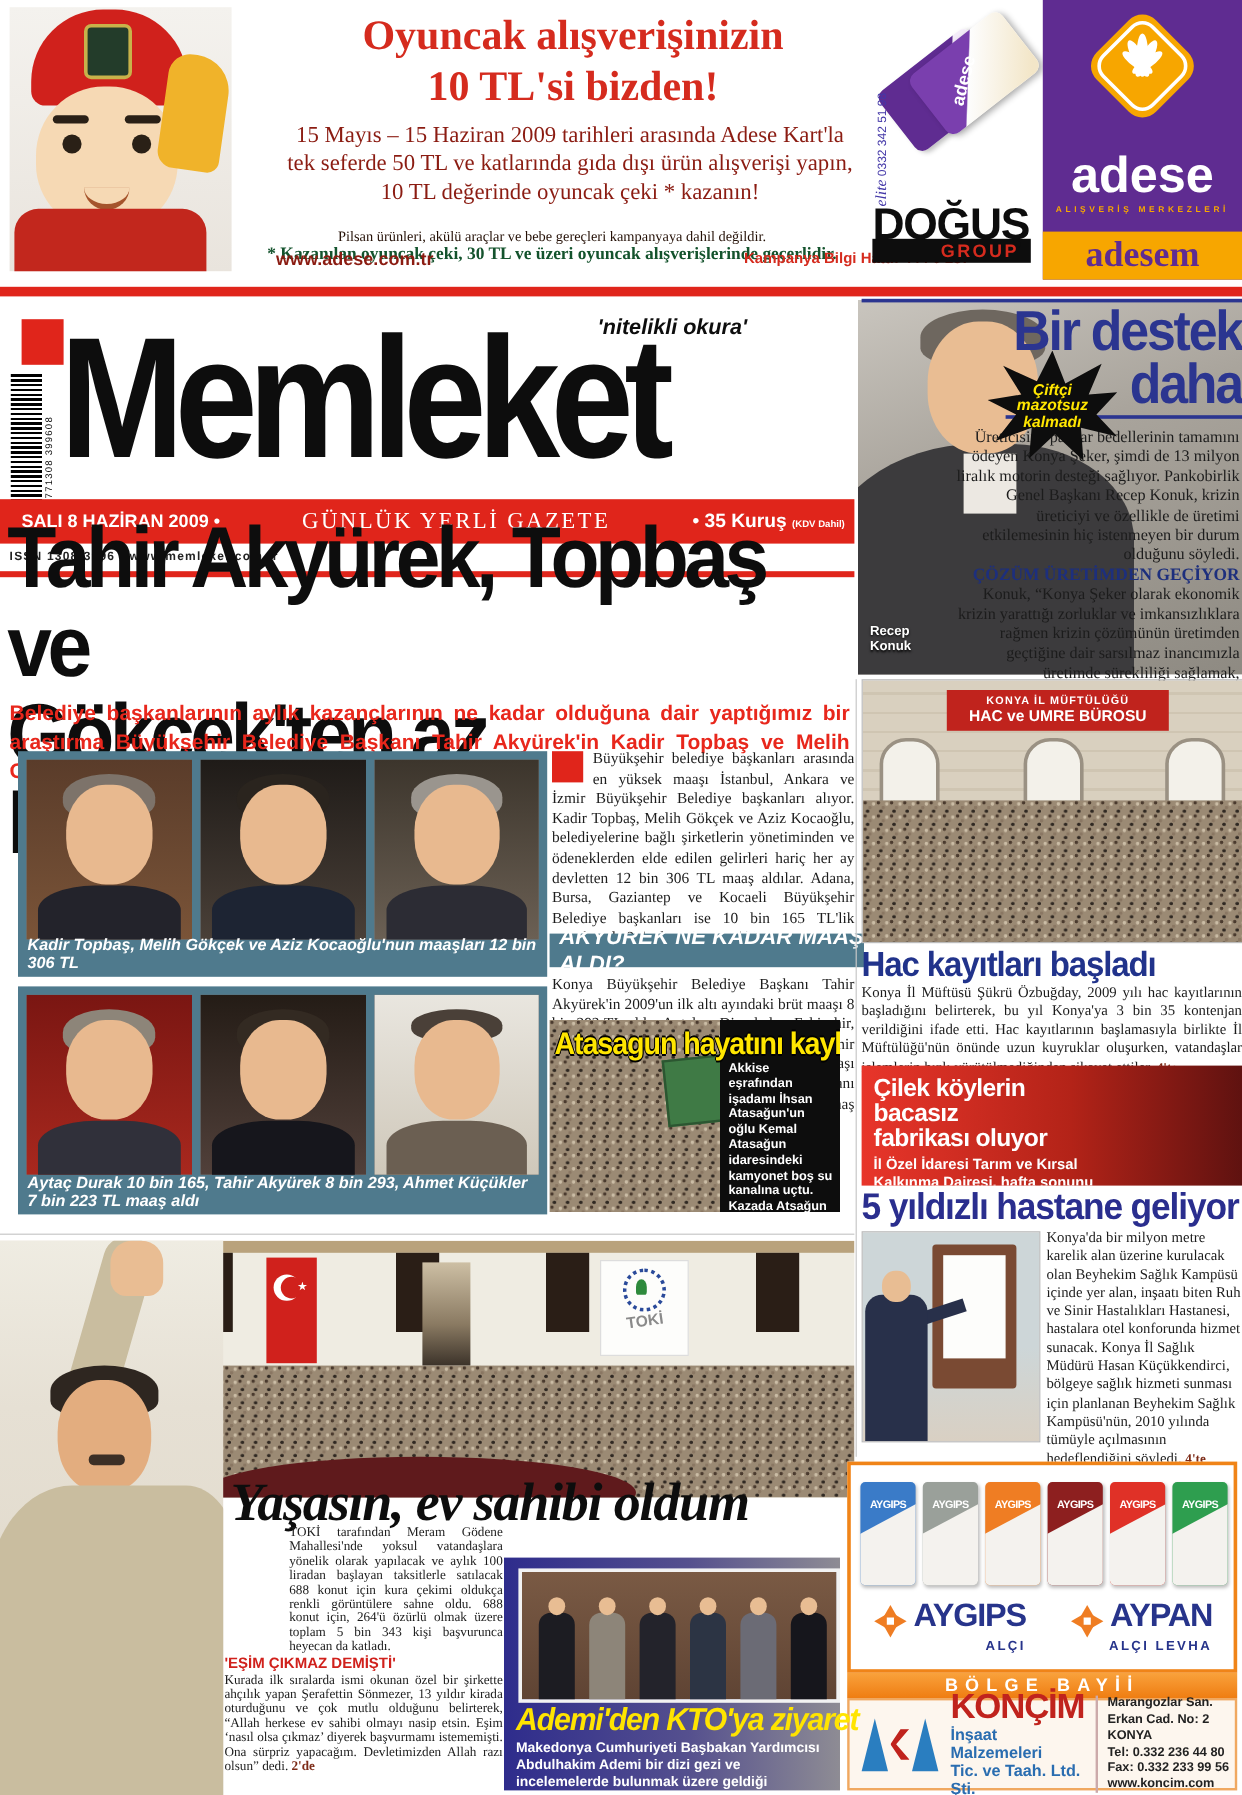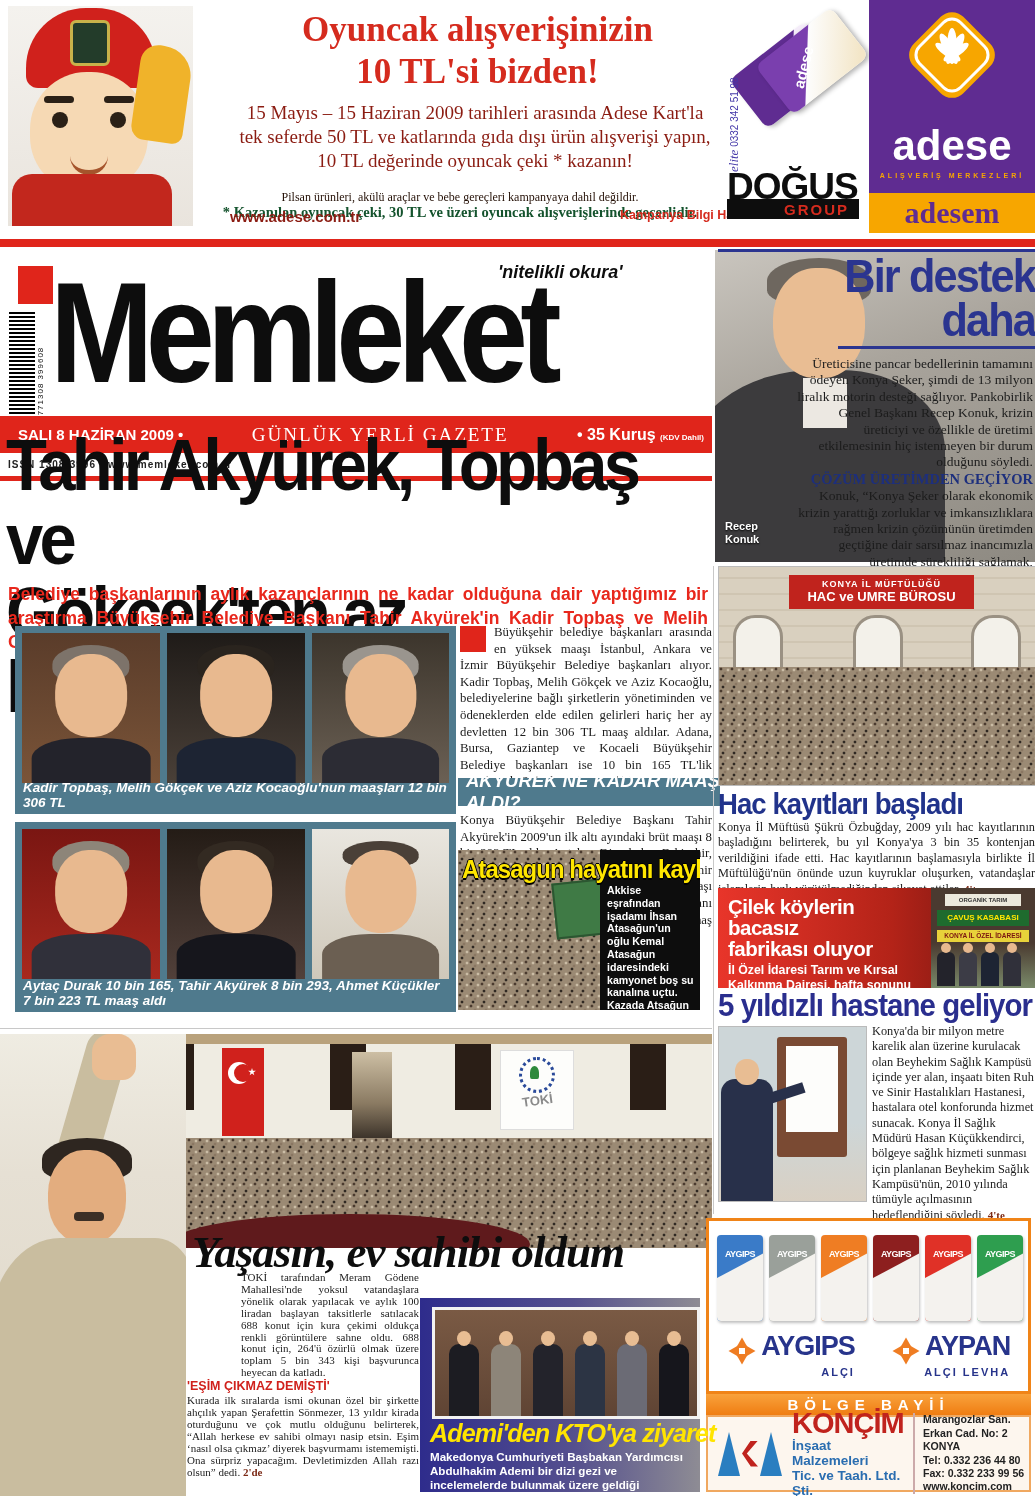--- a/index.html
+++ b/index.html
@@ -255,20 +255,25 @@
     <div class="konuk-shirt"></div>
     <div class="konuk-cap">
       <div>Recep</div>
       <div>Konuk</div>
     </div>
   </div>
   <div class="abs blue-rule" style="left:718px;top:249px;width:317px;"></div>
   <div class="abs lead-head" style="left:790px;top:254px;width:245px;font-size:47px;">Bir destek</div>
   <div class="abs lead-head" style="left:925px;top:298px;width:110px;font-size:47px;">daha</div>
   <div class="abs blue-rule" style="left:838px;top:346px;width:197px;"></div>
+  <div class="abs burst">
+    <div>Çiftçi</div>
+    <div>mazotsuz</div>
+    <div>kalmadı</div>
+  </div>
   <div class="abs lead-body" style="left:795px;top:356px;width:238px;">
     <span>Üreticisine pancar bedellerinin tamamını ödeyen Konya Şeker, şimdi de 13 milyon liralık motorin desteği sağlıyor. Pankobirlik Genel Başkanı Recep Konuk, krizin üreticiyi ve özellikle de üretimi etkilemesinin hiç istenmeyen bir durum olduğunu söyledi.</span><br>
     <span class="lead-cross">ÇÖZÜM ÜRETİMDEN GEÇİYOR</span><br>
     <span>Konuk, “Konya Şeker olarak ekonomik krizin yarattığı zorluklar ve imkansızlıklara rağmen krizin çözümünün üretimden geçtiğine dair sarsılmaz inancımızla üretimde sürekliliği sağlamak, üreticilerimizin ekonomik krizi hanelerinde hissetmemesi için çaba sarfediyoruz” dedi.</span>
     <span class="pageref">4'te</span>
   </div>
 
   <div class="abs main-head">
     <div>Tahir Akyürek, Topbaş ve</div>
     <div>Gökçek'ten az kazanıyor!</div>
@@ -360,29 +365,20 @@
   <div class="abs cilek-box">
     <div style="position:absolute;left:10px;top:8px;width:200px;">
       <div class="cilek-head">
         <div>Çilek köylerin bacasız</div>
         <div>fabrikası oluyor</div>
       </div>
       <div class="cilek-sub">
         <span>İl Özel İdaresi Tarım ve Kırsal Kalkınma Dairesi, hafta sonunu Hüyük İlçesi'nde organik çilek fidesi dağıtarak geçirdi.</span>
         
       </div>
-    </div>
-    <div class="cilek-photo">
-      <div class="sign-white">ORGANİK TARIM</div>
-      <div class="sign-green">ÇAVUŞ KASABASI</div>
-      <div class="sign-yellow">KONYA İL ÖZEL İDARESİ</div>
-      <div class="tinyman" style="left:6px;background:#23232b;"></div>
-      <div class="tinyman" style="left:28px;background:#3c3c46;"></div>
-      <div class="tinyman" style="left:50px;background:#1d2433;"></div>
-      <div class="tinyman" style="left:72px;background:#30303a;"></div>
     </div>
   </div>
 
   <div class="abs story-head-blue" style="left:718px;top:988px;font-size:31px;color:#2a2e8e;">5 yıldızlı hastane geliyor</div>
   <div class="abs hast-photo">
     <div class="hwindow"></div>
     <div class="harm"></div>
     <div class="hman"></div>
   </div>
   <div class="abs story-body" style="left:872px;top:1024px;width:163px;font-size:12.3px;line-height:15.3px;">

